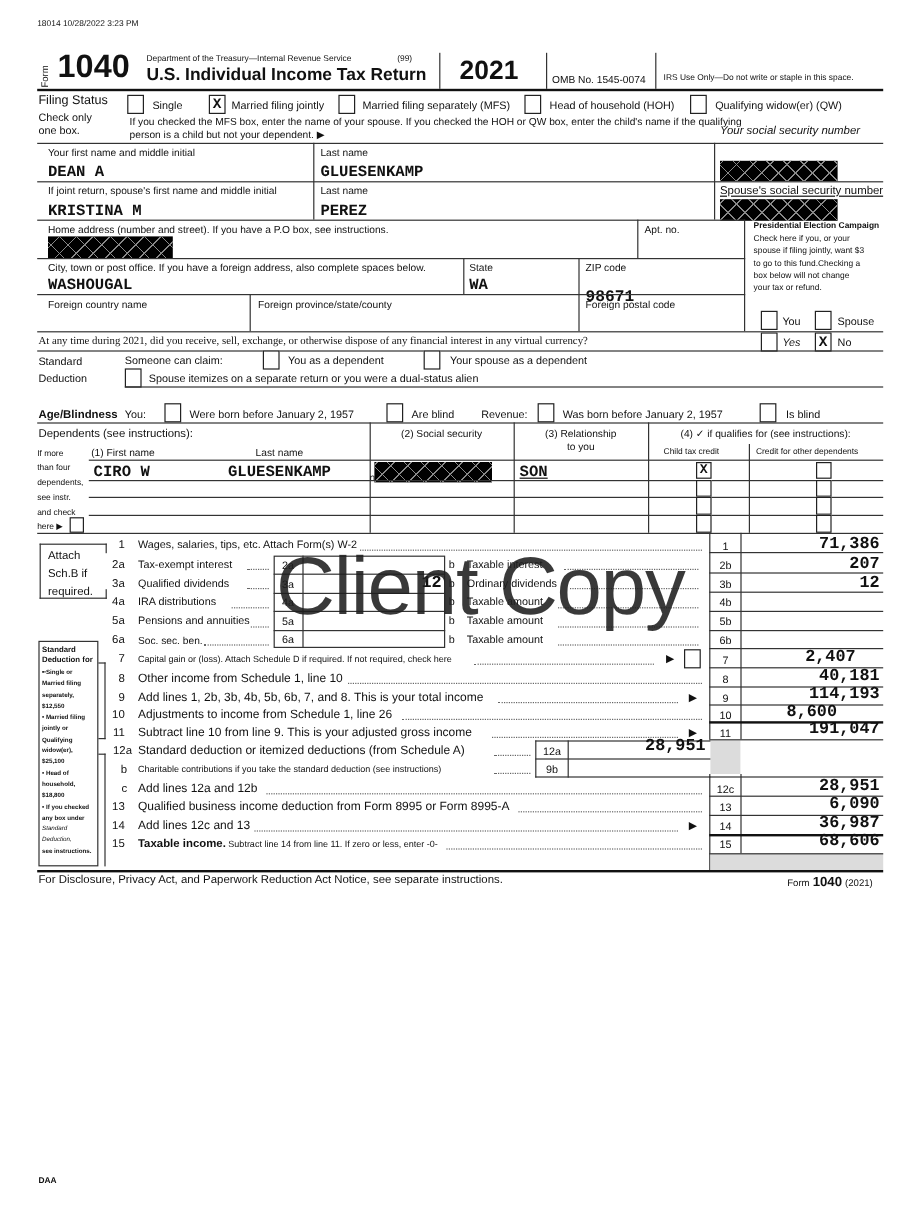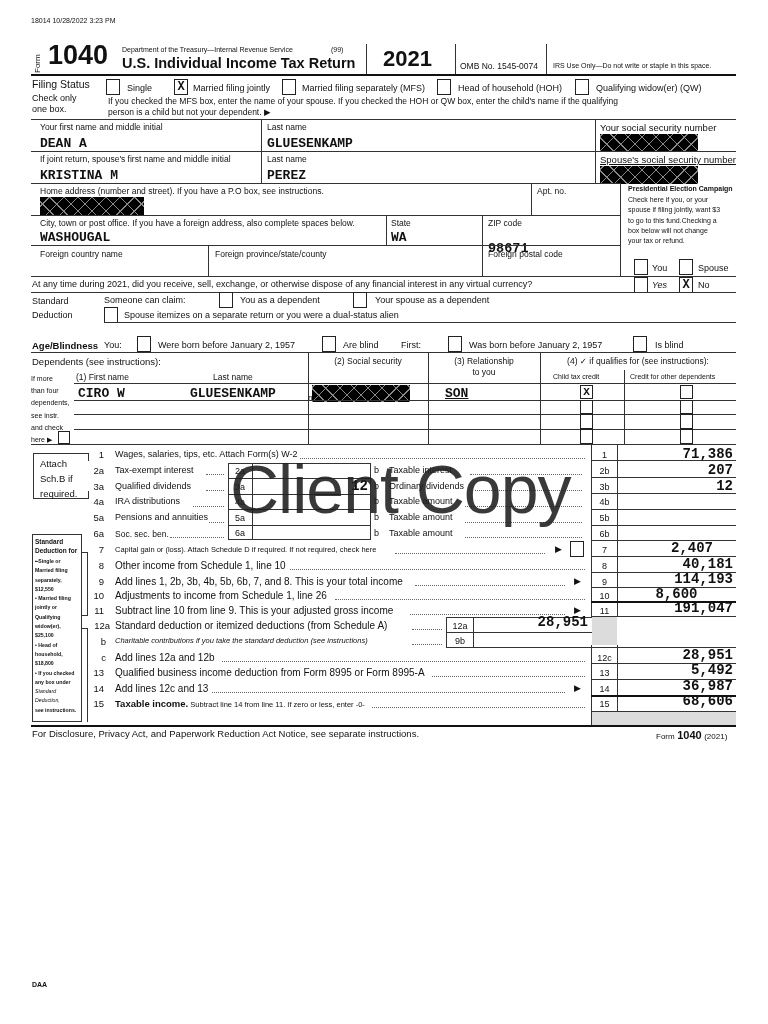--- a/index.html
+++ b/index.html
@@ -63,21 +63,21 @@
 <div class="abs lbl" style="left:108px;top:96px;font-size:8.5px;">If you checked the MFS box, enter the name of your spouse. If you checked the HOH or QW box, enter the child's name if the qualifying</div>
 <div class="abs lbl" style="left:108px;top:107px;font-size:8.5px;">person is a child but not your dependent. ▶</div>
 <div class="hline" style="left:31px;top:119px;width:705px;"></div>
 
 <div class="abs sm" style="left:40px;top:122px;">Your first name and middle initial</div>
 <div class="abs val mono" style="left:40px;top:136px;">DEAN A</div>
 <div class="vline" style="left:261px;top:119px;height:64px;"></div>
 <div class="abs sm" style="left:267px;top:122px;">Last name</div>
 <div class="abs val mono" style="left:267px;top:136px;">GLUESENKAMP</div>
 <div class="vline" style="left:595px;top:119px;height:64px;"></div>
-<div class="abs" style="left:600px;top:122px;font-size:9.5px;">Your social security number</div>
+<div class="abs" style="left:600px;top:104px;font-size:9.5px;font-style:italic;">Your social security number</div>
 <div class="redact" style="left:600px;top:134px;width:98px;height:17px;"></div>
 <div class="hline" style="left:31px;top:151px;width:705px;"></div>
 
 <div class="abs sm" style="left:40px;top:154px;">If joint return, spouse's first name and middle initial</div>
 <div class="abs val mono" style="left:40px;top:168px;">KRISTINA M</div>
 <div class="abs sm" style="left:267px;top:154px;">Last name</div>
 <div class="abs val mono" style="left:267px;top:168px;">PEREZ</div>
 <div class="abs" style="left:600px;top:154px;font-size:9.5px;text-decoration:underline;">Spouse's social security number</div>
 <div class="redact" style="left:600px;top:166px;width:98px;height:18px;"></div>
 <div class="hline" style="left:31px;top:183px;width:590px;"></div>
@@ -111,21 +111,21 @@
   <div>to go to this fund.Checking a</div>
   <div>box below will not change</div>
   <div>your tax or refund.</div>
 </div>
 <div class="box" style="left:634px;top:259px;"></div>
 <div class="abs lbl" style="left:652px;top:263px;">You</div>
 <div class="box" style="left:679px;top:259px;"></div>
 <div class="abs lbl" style="left:698px;top:263px;">Spouse</div>
 <div class="hline" style="left:31px;top:276px;width:705px;"></div>
 
-<div class="abs lbl" style="left:32px;top:279px;">At any time during 2021, did you receive, sell, exchange, or otherwise dispose of any financial interest in any virtual currency?</div>
+<div class="abs lbl" style="left:32px;top:279px;font-family:Liberation Serif, serif;">At any time during 2021, did you receive, sell, exchange, or otherwise dispose of any financial interest in any virtual currency?</div>
 <div class="box" style="left:634px;top:277px;"></div>
 <div class="abs lbl" style="left:652px;top:280px;font-style:italic;">Yes</div>
 <div class="box" style="left:679px;top:277px;">X</div>
 <div class="abs lbl" style="left:698px;top:280px;">No</div>
 <div class="hline" style="left:31px;top:292px;width:705px;"></div>
 
 <div class="abs lbl" style="left:32px;top:296px;">Standard</div>
 <div class="abs lbl" style="left:32px;top:310px;">Deduction</div>
 <div class="abs lbl" style="left:104px;top:295px;">Someone can claim:</div>
 <div class="box" style="left:219px;top:292px;"></div>
@@ -135,21 +135,21 @@
 <div class="box" style="left:104px;top:307px;"></div>
 <div class="abs lbl" style="left:124px;top:310px;">Spouse itemizes on a separate return or you were a dual-status alien</div>
 <div class="hline" style="left:104px;top:322px;width:632px;"></div>
 
 <div class="abs" style="left:32px;top:340px;font-size:9.5px;font-weight:bold;">Age/Blindness</div>
 <div class="abs lbl" style="left:104px;top:340px;">You:</div>
 <div class="box" style="left:137px;top:336px;"></div>
 <div class="abs lbl" style="left:158px;top:340px;">Were born before January 2, 1957</div>
 <div class="box" style="left:322px;top:336px;"></div>
 <div class="abs lbl" style="left:343px;top:340px;">Are blind</div>
-<div class="abs lbl" style="left:401px;top:340px;">First:</div>
+<div class="abs lbl" style="left:401px;top:340px;">Revenue:</div>
 <div class="box" style="left:448px;top:336px;"></div>
 <div class="abs lbl" style="left:469px;top:340px;">Was born before January 2, 1957</div>
 <div class="box" style="left:633px;top:336px;"></div>
 <div class="abs lbl" style="left:655px;top:340px;">Is blind</div>
 <div class="hline" style="left:31px;top:352px;width:705px;"></div>
 
 <div class="abs" style="left:32px;top:356px;font-size:9.5px;">Dependents  (see instructions):</div>
 <div class="vline" style="left:308px;top:352px;height:92px;"></div>
 <div class="abs sm" style="left:308px;top:356px;width:120px;text-align:center;">(2) Social security</div>
 <div class="abs sm" style="left:308px;top:348px;width:120px;text-align:left;margin-top:45px;">number</div>
@@ -170,21 +170,21 @@
   <div>see instr.</div>
   <div>and check</div>
   <div>here ▶</div>
 </div>
 <div class="box" style="left:58px;top:431px;width:12px;height:13px;"></div>
 
 <div class="hline" style="left:74px;top:383px;width:662px;"></div>
 <div class="abs val mono" style="left:78px;top:386px;">CIRO W</div>
 <div class="abs val mono" style="left:190px;top:386px;">GLUESENKAMP</div>
 <div class="redact" style="left:312px;top:385px;width:98px;height:17px;"></div>
-<div class="abs val mono" style="left:445px;top:386px;text-decoration:underline;">SON</div>
+<div class="abs val mono" style="left:433px;top:386px;text-decoration:underline;">SON</div>
 <div class="box" style="left:580px;top:385px;width:13px;height:14px;font-size:11px;line-height:12px;">X</div>
 <div class="box" style="left:680px;top:385px;width:13px;height:14px;"></div>
 <div class="hline" style="left:74px;top:400px;width:662px;"></div>
 <div class="box" style="left:580px;top:400px;width:13px;height:14px;"></div>
 <div class="box" style="left:680px;top:400px;width:13px;height:14px;"></div>
 <div class="hline" style="left:74px;top:414px;width:662px;"></div>
 <div class="box" style="left:580px;top:414px;width:13px;height:15px;"></div>
 <div class="box" style="left:680px;top:414px;width:13px;height:15px;"></div>
 <div class="hline" style="left:74px;top:429px;width:662px;"></div>
 <div class="box" style="left:580px;top:429px;width:13px;height:15px;"></div>
@@ -343,37 +343,37 @@
 <div class="vline" style="left:473px;top:617px;height:31px;"></div>
 <div class="hline" style="left:446px;top:632px;width:146px;"></div>
 
 <div class="linenum" style="left:88px;top:620px;">12a</div>
 <div class="abs lbl" style="left:115px;top:620px;font-size:10px;">Standard deduction or itemized deductions (from Schedule A)</div>
 <div class="dots" style="left:412px;top:629px;width:30px;"></div>
 <div class="code" style="left:448px;top:621px;width:24px;">12a</div>
 <div class="amt abs" style="left:476px;top:614px;width:112px;">28,951</div>
 
 <div class="linenum" style="left:84px;top:636px;">b</div>
-<div class="abs" style="left:115px;top:636px;font-size:7.5px;white-space:nowrap;font-style:italic;">Charitable contributions if you take the standard deduction (see instructions)</div>
+<div class="abs" style="left:115px;top:636px;font-size:7.5px;white-space:nowrap;">Charitable contributions if you take the standard deduction (see instructions)</div>
 <div class="dots" style="left:412px;top:644px;width:30px;"></div>
 <div class="code" style="left:448px;top:636px;width:24px;">9b</div>
 <div class="hline" style="left:591px;top:647px;width:145px;"></div>
 
 <div class="linenum" style="left:84px;top:652px;">c</div>
 <div class="abs lbl" style="left:115px;top:652px;font-size:10px;">Add lines 12a and 12b</div>
 <div class="dots" style="left:222px;top:661px;width:363px;"></div>
 <div class="code" style="left:592px;top:653px;width:25px;">12c</div>
 <div class="amt abs" style="left:620px;top:647px;width:113px;">28,951</div>
 <div class="hline" style="left:591px;top:663px;width:145px;"></div>
 
 <div class="linenum" style="left:82px;top:667px;">13</div>
 <div class="abs lbl" style="left:115px;top:667px;font-size:10px;">Qualified business income deduction from Form 8995 or Form 8995-A</div>
 <div class="dots" style="left:432px;top:676px;width:153px;"></div>
 <div class="code" style="left:592px;top:668px;width:25px;">13</div>
-<div class="amt abs" style="left:620px;top:662px;width:113px;">5,492</div>
+<div class="amt abs" style="left:620px;top:662px;width:113px;">6,090</div>
 <div class="hline" style="left:591px;top:679px;width:145px;"></div>
 
 <div class="linenum" style="left:82px;top:683px;">14</div>
 <div class="abs lbl" style="left:115px;top:683px;font-size:10px;">Add lines 12c and 13</div>
 <div class="dots" style="left:212px;top:692px;width:353px;"></div>
 <div class="arrow" style="left:574px;top:683px;">▶</div>
 <div class="code" style="left:592px;top:684px;width:25px;">14</div>
 <div class="amt abs" style="left:620px;top:678px;width:113px;">36,987</div>
 <div class="hline thick" style="left:591px;top:695px;width:145px;"></div>
 

